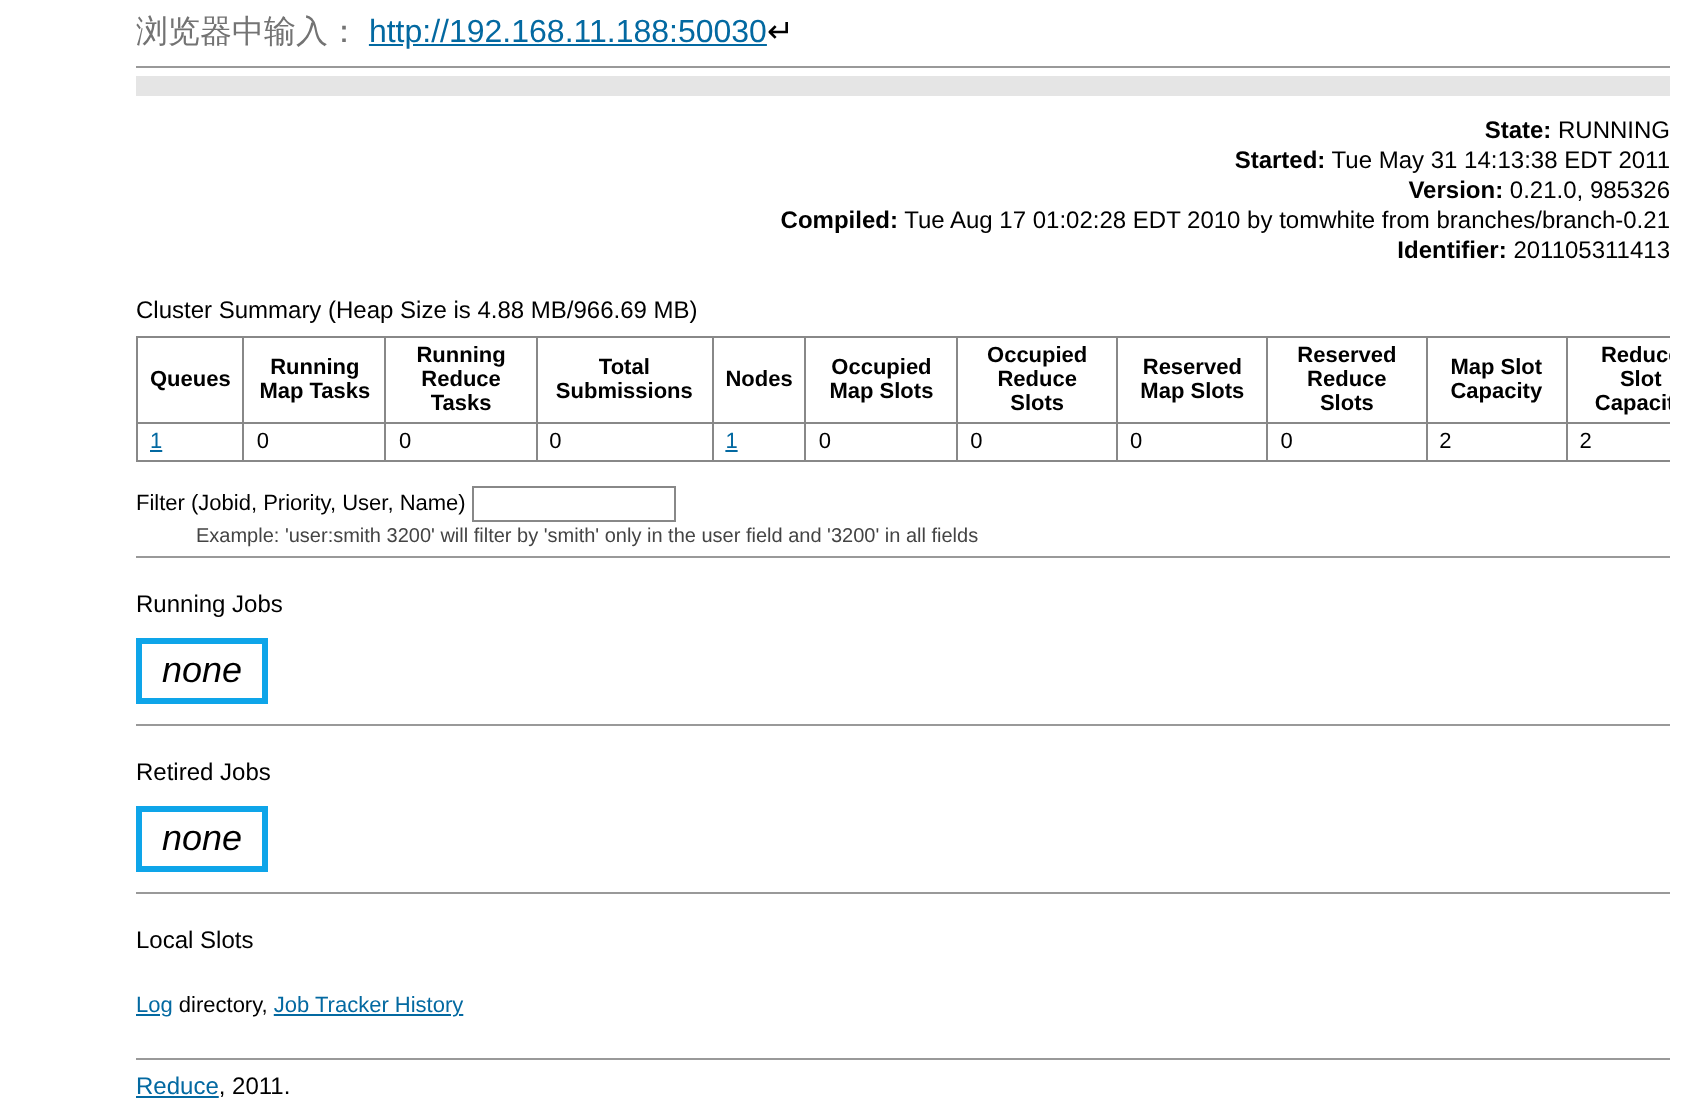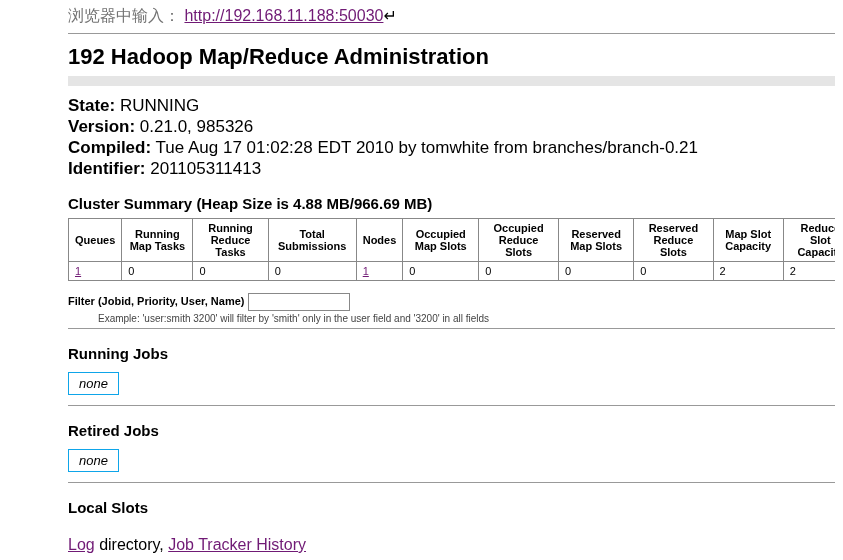--- a/index.html
+++ b/index.html
@@ -1,56 +1,56 @@
 <!DOCTYPE html>
 <html><head>
 <meta charset="utf-8">
 <style>
   html,body{margin:0;padding:0;background:#fff;font-family:Arial,Helvetica,sans-serif;font-size:12px;color:#000;width:843px;}
   .page{padding:0 8px;}
   .intro{font-size:16px;margin:6px 0 6px 60px;}
   .intro-label{color:#737373;}
-  a{color:#701a75;text-decoration:underline;}
+  a{color:#0369a1;text-decoration:underline;}
   hr{border:none;border-top:1px solid #999;margin:4px 0;}
   .content{margin-left:60px;margin-right:0;}
   h1.title{font-size:22px;font-weight:bold;margin:10px 0 6px 0;}
   .bar{background:#e5e5e5;height:10px;margin:4px 0 10px 0;}
-  .kv{margin:1px 0;font-size:17px;}
+  .kv{margin:1px 0;font-size:12px;text-align:right;}
   .kv .k{font-weight:bold;}
-  h2.section{font-size:15px;font-weight:bold;margin:16px 0 6px 0;}
+  h2.section{font-size:12px;font-weight:normal;margin:16px 0 6px 0;}
   table.cluster{border-collapse:collapse;width:100%;font-size:11px;margin-bottom:10px;}
   table.cluster th,table.cluster td{border:1px solid #888;padding:3px 6px;}
   table.cluster th{text-align:center;background:#fff;font-weight:bold;}
   table.cluster td{text-align:left;}
   .filter-row{font-size:11px;margin-top:2px;}
-  .filter-row b{font-weight:bold;text-align:right;}
+  .filter-row b{font-weight:normal;text-align:right;}
   .filter-row input{border:1px solid #888;height:14px;width:96px;font-size:11px;vertical-align:middle;}
   .filter-hint{font-size:10px;color:#444;margin:2px 0 0 0;padding-left:30px;}
-  .none-box{display:inline-block;border:1px solid #0ea5e9;padding:3px 10px;font-style:italic;font-size:13px;margin-top:4px;}
-  .locallogs{font-size:16px;margin:20px 0;}
+  .none-box{display:inline-block;border:3px solid #0ea5e9;padding:3px 10px;font-style:italic;font-size:18px;margin-top:4px;}
+  .locallogs{font-size:11px;margin:20px 0;}
   .footer-link{font-size:12px;margin:6px 0 0 0;}
   .cut{overflow:hidden;}
 </style>
 </head>
 <body>
 
 <div class="page">
   <div class="intro">
     <span class="intro-label">浏览器中输入：</span>
     <a href="#">http://192.168.11.188:50030</a><span>↵</span>
   </div>
 
   <div class="content">
     <hr>
 
-    <h1 class="title">192 Hadoop Map/Reduce Administration</h1>
 
     <div class="bar"></div>
 
     <div class="kv"><span class="k">State:</span> <span>RUNNING</span></div>
+    <div class="kv"><span class="k">Started:</span> <span>Tue May 31 14:13:38 EDT 2011</span></div>
     <div class="kv"><span class="k">Version:</span> <span>0.21.0, 985326</span></div>
     <div class="kv"><span class="k">Compiled:</span> <span>Tue Aug 17 01:02:28 EDT 2010 by tomwhite from branches/branch-0.21</span></div>
     <div class="kv"><span class="k">Identifier:</span> <span>201105311413</span></div>
 
     <h2 class="section">Cluster Summary (Heap Size is 4.88 MB/966.69 MB)</h2>
 
     <div class="cut" style="width:100%;">
     <table class="cluster" style="width:790px;">
       <thead>
         <tr>

